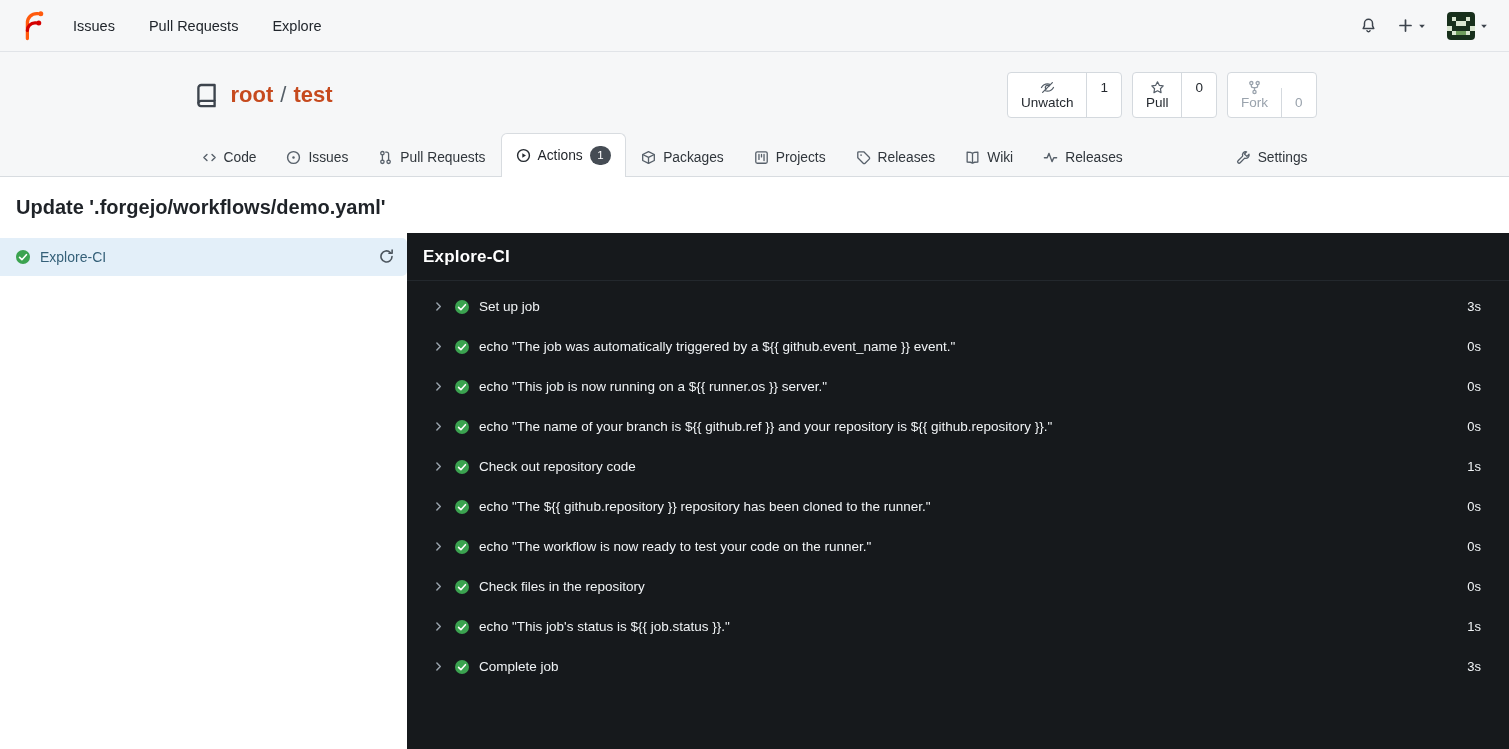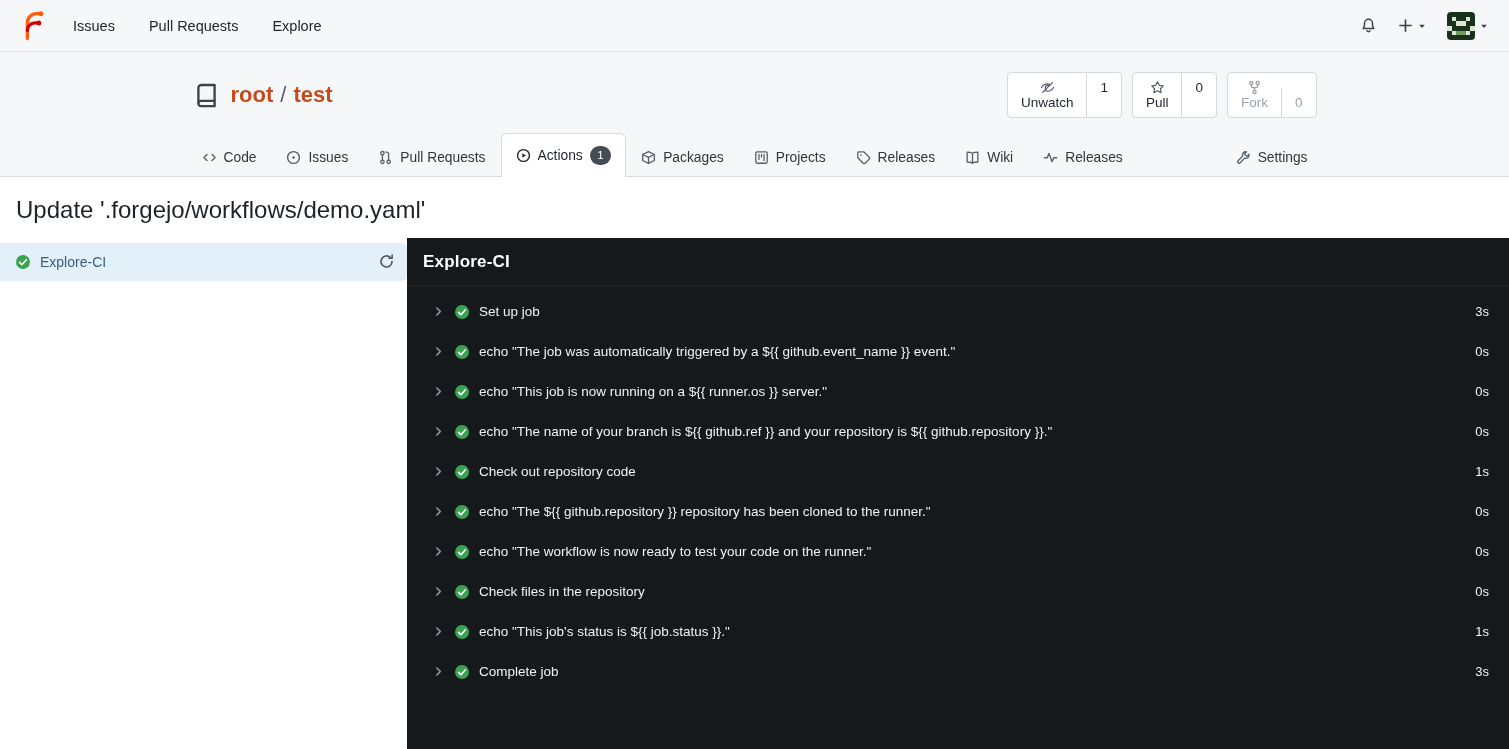--- a/index.html
+++ b/index.html
@@ -55,37 +55,37 @@
     border-radius:6px 6px 0 0; position:relative; top:1px;
   }
   .tab .icon { width:15px; height:15px; color:#57606a; }
   .tab.active { background:#fff; border-color:#d8dce0; color:#1f2328; }
   .tab.active .icon { color:#24292f; }
   .tab-badge { background:#454c54; color:#fff; font-size:11.5px; line-height:1; padding:3.5px 7.5px; border-radius:999px; font-weight:500; }
   .settings-tab { margin-left:auto;text-align:right; }
 
   
   .run-view { flex:1; display:flex; flex-direction:column; min-height:0; background:#fff; }
-  .run-title { font-size:24px; font-weight:400; margin:19px 16px 14px; color:#1f2328; }
+  .run-title { font-size:20px; font-weight:700; margin:19px 16px 14px; color:#1f2328; }
   .run-body { flex:1; display:flex; min-height:0; }
 
   .jobs-sidebar { width:407px; min-width:407px; background:#fff; padding-top:5px; }
   .job-item { display:flex; align-items:center; height:38px; padding:0 12px 0 15px; cursor:pointer; border-radius:0 5px 5px 0; }
   .job-item.selected { background:#e3eff9; }
   .job-check { width:16px; height:16px; margin-right:9px; }
   .job-name { flex:1; font-size:14px; color:#356079; }
   .rerun-btn { display:flex; cursor:pointer; color:#4c555e; }
   .rerun-btn .icon { width:17px; height:17px; }
 
   .log-panel { flex:1; background:#16191c; display:flex; flex-direction:column; min-width:0; }
   .log-header { padding:14px 16px 13px; border-bottom:1px solid #23282d; }
   .log-title { font-size:17px; font-weight:600; color:#fff; letter-spacing:.2px; }
   .log-status { margin-top:8px; font-size:12.5px; color:#bfc7ce; }
   .steps { padding-top:6px; overflow-y:auto; }
-  .step-row { display:flex; align-items:center; height:40px; padding:0 20px 0 25px; cursor:pointer; }
+  .step-row { display:flex; align-items:center; height:40px; padding:0 28px 0 25px; cursor:pointer; }
   .step-chevron { width:13px; height:13px; color:#99a3ac; margin-right:9px; }
   .step-check { width:16px; height:16px; margin-right:9px; }
   .step-name { font-size:13.5px; color:#f0f3f5; white-space:nowrap; overflow:hidden; text-overflow:ellipsis; }
   .step-duration { margin-left:auto; font-size:13px; color:#f0f3f5; padding-left:12px; flex:none; }
 </style>
 </head>
 <body>
 
 <header class="navbar">
   <a class="logo">

